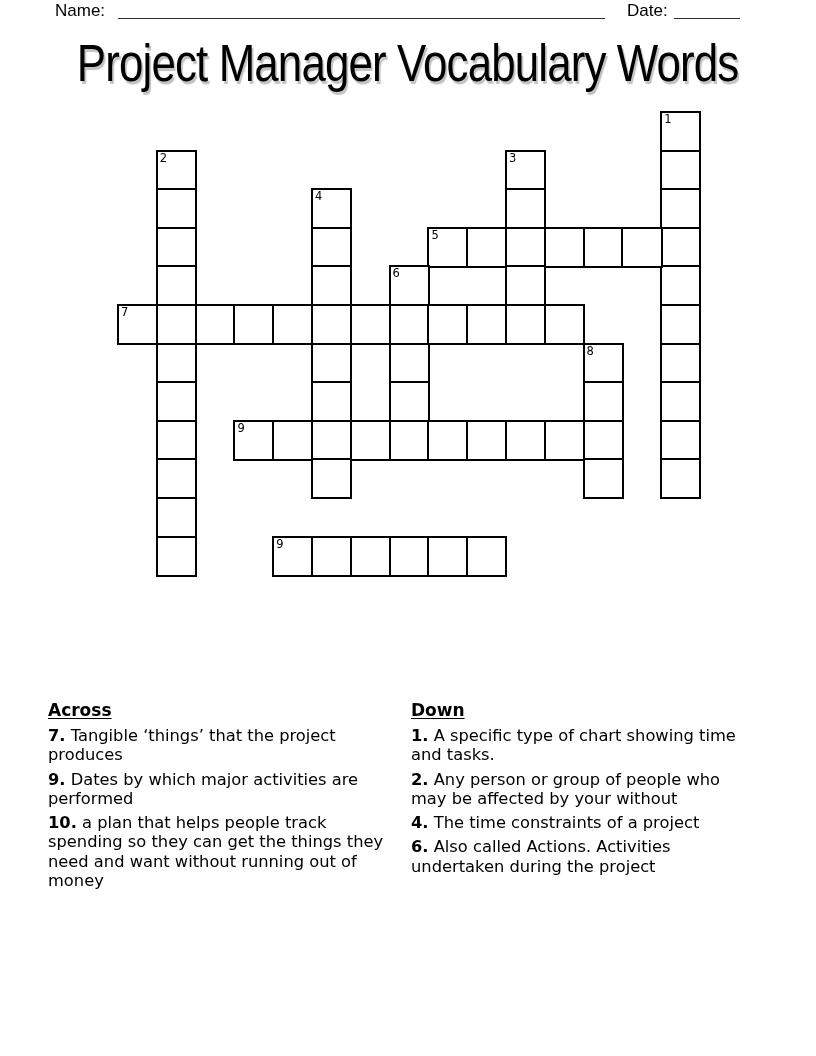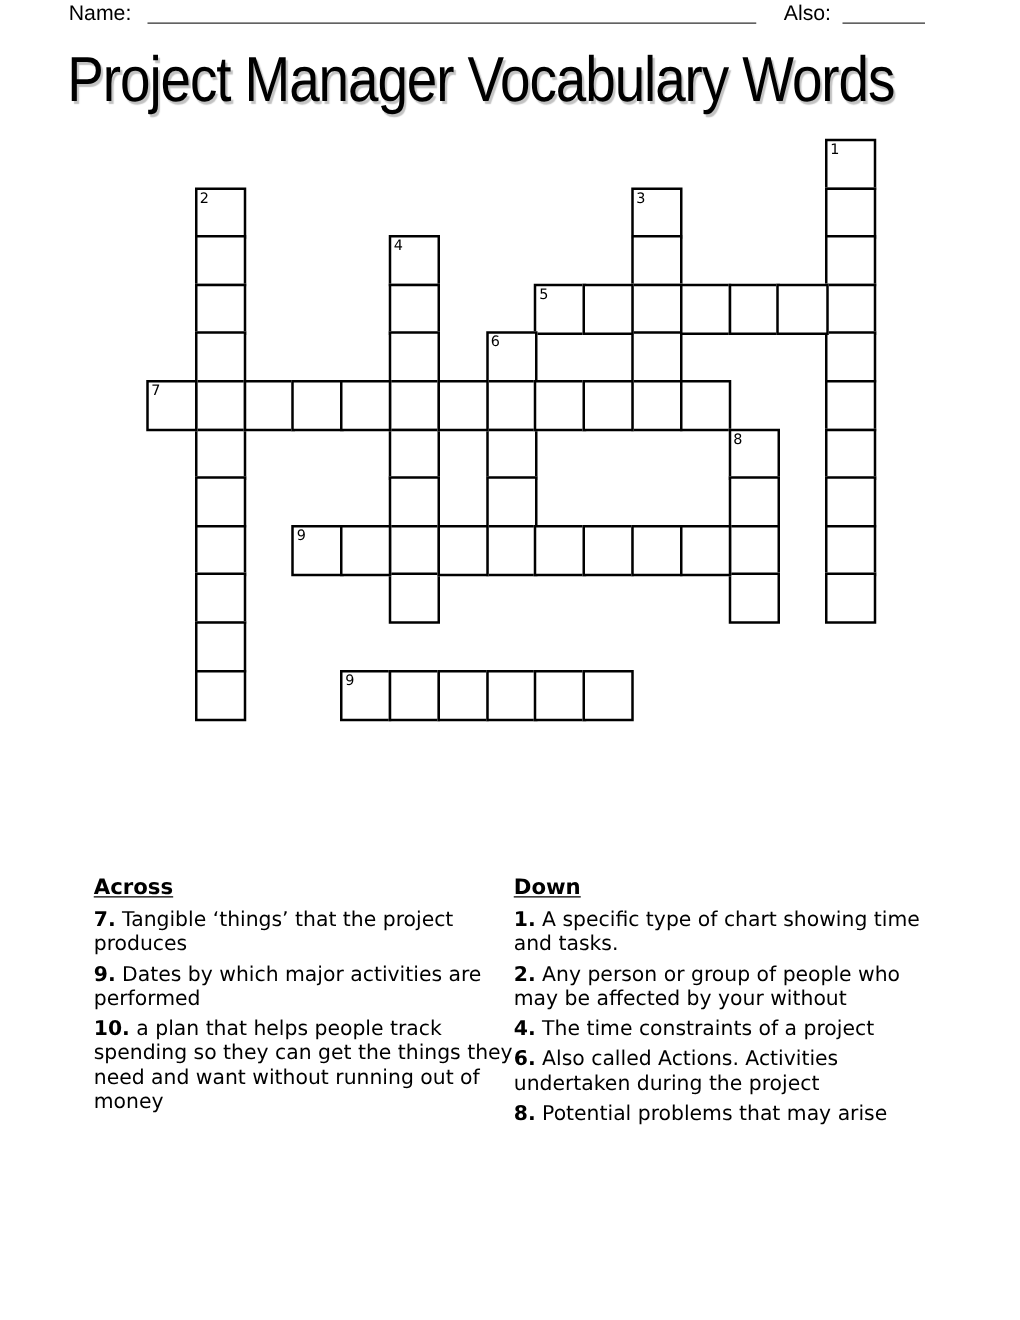--- a/index.html
+++ b/index.html
@@ -9,54 +9,54 @@
   }
   
   .hdr-label{
     position:absolute;top:1px;font-family:"Liberation Sans",sans-serif;
     font-size:17px;line-height:20px;color:#000000;
   }
   .blank{
     position:absolute;top:0;height:18px;border-bottom:1.6px solid #2f2f2f;
   }
   
-  #title-wrap{position:absolute;top:37px;left:0;width:816px;}
+  #title-wrap{position:absolute;top:37px;left:0;width:816px;text-align:center;}
   #title{
     display:inline-block;font-family:"Liberation Sans",sans-serif;
     font-size:51px;line-height:1.05;letter-spacing:-1px;font-weight:500;
     transform:scaleX(0.86);transform-origin:center top;
     text-shadow:2px 2.5px 1px #c2c2c2;white-space:nowrap;
   }
   
   #grid{position:absolute;left:117px;top:111px;width:584px;height:466px;}
   .cell{
     position:absolute;width:41.2px;height:41px;box-sizing:border-box;
     background:#fff;border:2.4px solid #000;
   }
   .cellnum{
     position:absolute;font-family:"DejaVu Sans",sans-serif;font-size:11.5px;
     line-height:1;color:#000;z-index:2;
   }
   
   .clue-col{position:absolute;top:700px;}
-  #across-col{left:48px;width:340px;margin-left:27px;}
+  #across-col{left:48px;width:340px;}
   #down-col{left:411px;width:346px;}
   .clue-heading{
     margin:0 0 6px 0;font-size:17px;font-weight:bold;
     text-decoration:underline;text-underline-offset:2px;line-height:20px;
   }
   .clue{margin:0 0 5px 0;font-size:16.3px;line-height:19.3px;}
   .clue b{font-weight:bold;}
 </style>
 </head>
 <body>
 
 <span class="hdr-label" style="left:55px">Name:</span>
 <div class="blank" style="left:118px;width:487px"></div>
-<span class="hdr-label" style="left:627px">Also:</span>
+<span class="hdr-label" style="left:627px">Date:</span>
 <div class="blank" style="left:674px;width:66px"></div>
 
 <div id="title-wrap">
   <span id="title">Project Manager Vocabulary Words</span>
 </div>
 
 <div id="grid">
     <div class="cell" style="left: 543.2px; top: 0px;"></div>
     <div class="cell" style="left: 543.2px; top: 38.6px;"></div>
     <div class="cell" style="left: 543.2px; top: 77.2px;"></div>
@@ -147,15 +147,14 @@
     </div>
 </div>
 
 <div class="clue-col" id="down-col">
   <h2 class="clue-heading">Down</h2>
   <div id="down-list">
       <p class="clue"><b>1.</b><span> A specific type of chart showing time and tasks.</span></p>
       <p class="clue"><b>2.</b><span> Any person or group of people who may be affected by your without</span></p>
       <p class="clue"><b>4.</b><span> The time constraints of a project</span></p>
       <p class="clue"><b>6.</b><span> Also called Actions. Activities undertaken during the project</span></p>
-      <p class="clue"><b>8.</b><span> Potential problems that may arise</span></p>
     </div>
 </div>
 
 </body></html>

